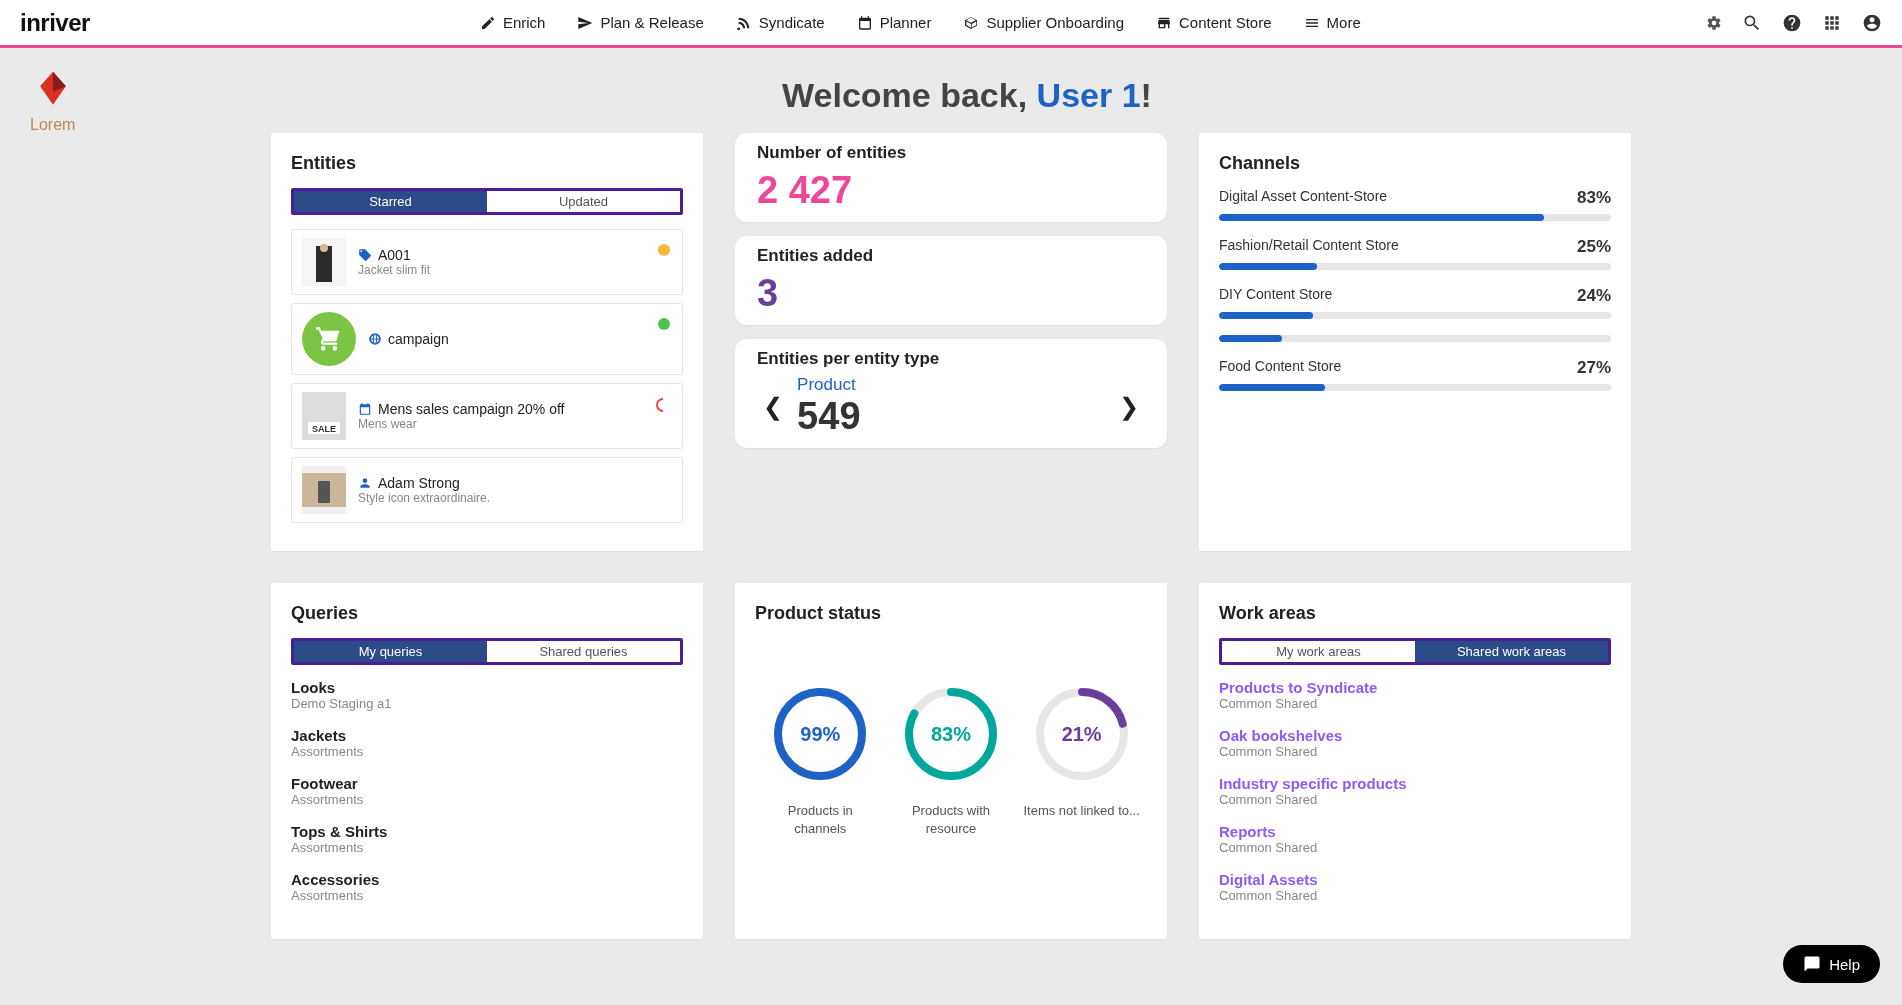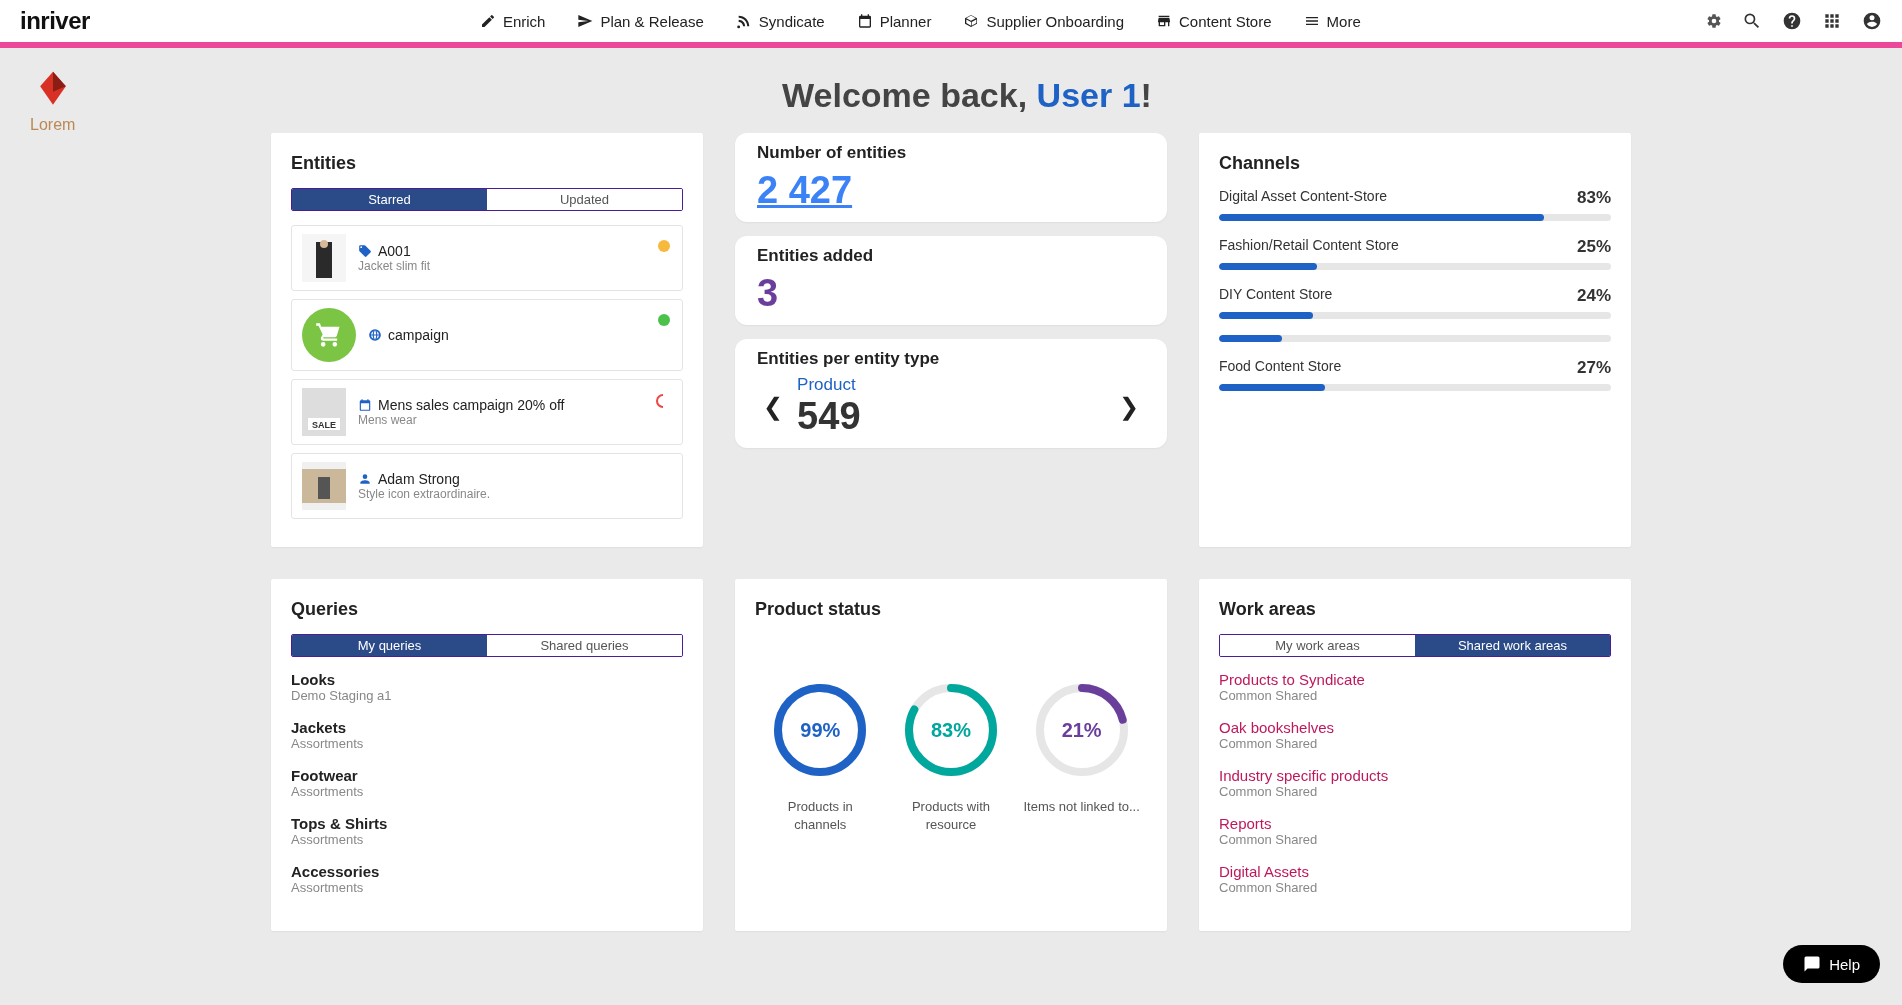--- a/index.html
+++ b/index.html
@@ -1,70 +1,70 @@
 <!DOCTYPE html>
 <html><head>
 <meta charset="utf-8">
 <style>
 * { margin: 0; padding: 0; box-sizing: border-box; font-family: 'Segoe UI', Arial, sans-serif; }
 body { background: #eaeaea; width: 1902px; margin: 0 auto; }
-.topbar { background: #fff; height: 48px; display: flex; align-items: center; padding: 0 20px; border-bottom: 6px solid #ec4899; }
+.topbar { background: #fff; height: 48px; display: flex; align-items: center; padding: 0 20px; border-bottom: 3px solid #ec4899; }
 .logo { font-weight: 700; font-size: 24px; letter-spacing: -0.5px; color: #111; }
 .nav { display: flex; gap: 32px; margin-left: 390px; }
 .nav-item { display: flex; align-items: center; gap: 7px; font-size: 15px; color: #222; cursor: pointer; white-space: nowrap; }
 .nav-item svg { width: 16px; height: 16px; }
 .util { margin-left: auto; display: flex; gap: 20px; align-items: center; }
 .util-icon { width: 20px; height: 20px; cursor: pointer; fill: #333; }
 .util-icon-sm { width: 16px; height: 16px; cursor: pointer; fill: #555; }
 .brand-badge { position: absolute; left: 30px; top: 68px; text-align: center; }
 .brand-logo { width: 44px; height: 44px; }
 .brand-name { font-size: 16px; color: #b85; font-weight: 400; }
 .welcome { text-align: center; font-size: 34px; font-weight: 700; color: #444; padding: 28px 0 18px; margin-left: 32px; }
 .welcome .user { color: #1e62c6; }
 .grid { display: grid; grid-template-columns: 432px 432px 432px; gap: 32px; justify-content: center; padding: 0 0 40px; }
 .card { background: #fff; border-radius: 2px; padding: 20px; box-shadow: 0 1px 2px rgba(0,0,0,0.05); }
 .card-title { font-size: 18px; font-weight: 600; color: #222; margin-bottom: 14px; }
-.tab-pair { display: flex; border: 1px solid #4c1d95; border-radius: 2px; overflow: hidden; margin-bottom: 14px; font-size: 13px; }
+.tab-pair { display: flex; border: 3px solid #4c1d95; border-radius: 2px; overflow: hidden; margin-bottom: 14px; font-size: 13px; }
 .tab-pair > div { flex: 1; text-align: center; padding: 3px 0; cursor: pointer; }
 .tab-active { background: #2b4a88; color: #fff; }
 .tab-inactive { background: #fff; color: #555; }
 .entity-row { display: flex; align-items: center; gap: 12px; border: 1px solid #e4e4e4; border-radius: 3px; padding: 8px 10px; margin-bottom: 8px; cursor: pointer; position: relative; }
 .entity-thumb { width: 44px; height: 48px; background: #f0f0f0; display: flex; align-items: center; justify-content: center; font-size: 10px; color: #888; overflow: hidden; }
 .entity-thumb-cart { width: 54px; height: 54px; border-radius: 50%; background: #7cc544; display: flex; align-items: center; justify-content: center; }
 .entity-info { flex: 1; }
 .entity-top { display: flex; align-items: center; gap: 6px; font-size: 14px; color: #222; }
 .entity-sub { font-size: 12px; color: #888; }
 .entity-dot { width: 12px; height: 12px; border-radius: 50%; position: absolute; right: 12px; top: 14px; }
 .dot-yellow { background: #f6b93b; }
 .dot-green { background: #4cc24c; }
 .dot-redring { width: 14px; height: 14px; border-radius: 50%; border: 2px solid #e44; background: transparent; position: absolute; right: 12px; top: 14px; }
 .dot-redring::after { content: ''; position: absolute; width: 7px; height: 14px; right: -2px; top: -2px; background: #fff; }
 .mini-card { background: #fff; border-radius: 12px; padding: 10px 22px; box-shadow: 0 1px 2px rgba(0,0,0,0.05); }
 .mini-title { font-size: 17px; font-weight: 600; color: #222; margin-bottom: 6px; }
 .big-num { font-size: 38px; font-weight: 600; }
-.teal { color: #3b82f6; text-decoration: underline; }
+.teal { color: #ec4899; }
 .purple { color: #6a3f9c; }
 .blue { color: #1e62c6; }
 .nav-arrows { display: flex; align-items: center; justify-content: space-between; }
 .arrow { font-size: 24px; cursor: pointer; color: #222; user-select: none; padding: 0 6px; }
 .channel-row { margin-bottom: 16px; }
 .channel-head { display: flex; justify-content: space-between; font-size: 14px; color: #333; }
 .channel-pct { font-weight: 700; font-size: 17px; }
 .prog-track { background: #e6e6e6; height: 7px; border-radius: 4px; margin-top: 6px; overflow: hidden; }
 .prog-fill { background: #1e62c6; height: 100%; border-radius: 4px; }
 .query-row { margin-bottom: 16px; cursor: pointer; }
 .query-name { font-weight: 600; font-size: 15px; color: #222; }
 .query-sub { font-size: 13px; color: #888; }
 .donuts { display: flex; justify-content: space-around; margin-top: 60px; }
 .donut-wrap { text-align: center; width: 120px; }
 .donut { width: 100px; height: 100px; margin: 0 auto 18px; position: relative; }
 .donut-label { font-size: 13px; color: #555; line-height: 1.4; }
 .donut-pct { position: absolute; top: 50%; left: 50%; transform: translate(-50%, -50%); font-size: 20px; font-weight: 600; }
 .work-row { margin-bottom: 16px; cursor: pointer; }
-.work-name { font-weight: 400; font-size: 15px; color: #be185d; }
+.work-name { font-weight: 700; font-size: 15px; color: #8b5cf6; }
 .work-sub { font-size: 13px; color: #888; }
 .help-pill { position: fixed; bottom: 22px; right: 22px; background: #000; color: #fff; border-radius: 22px; padding: 10px 20px; display: flex; align-items: center; gap: 8px; cursor: pointer; font-size: 15px; }
 .help-pill svg { width: 18px; height: 18px; fill: #fff; }
 .icon-sm { width: 14px; height: 14px; display: inline-block; }
 </style>
 </head>
 <body>
 
 <div class="topbar">
   <div class="logo">inriver</div>

